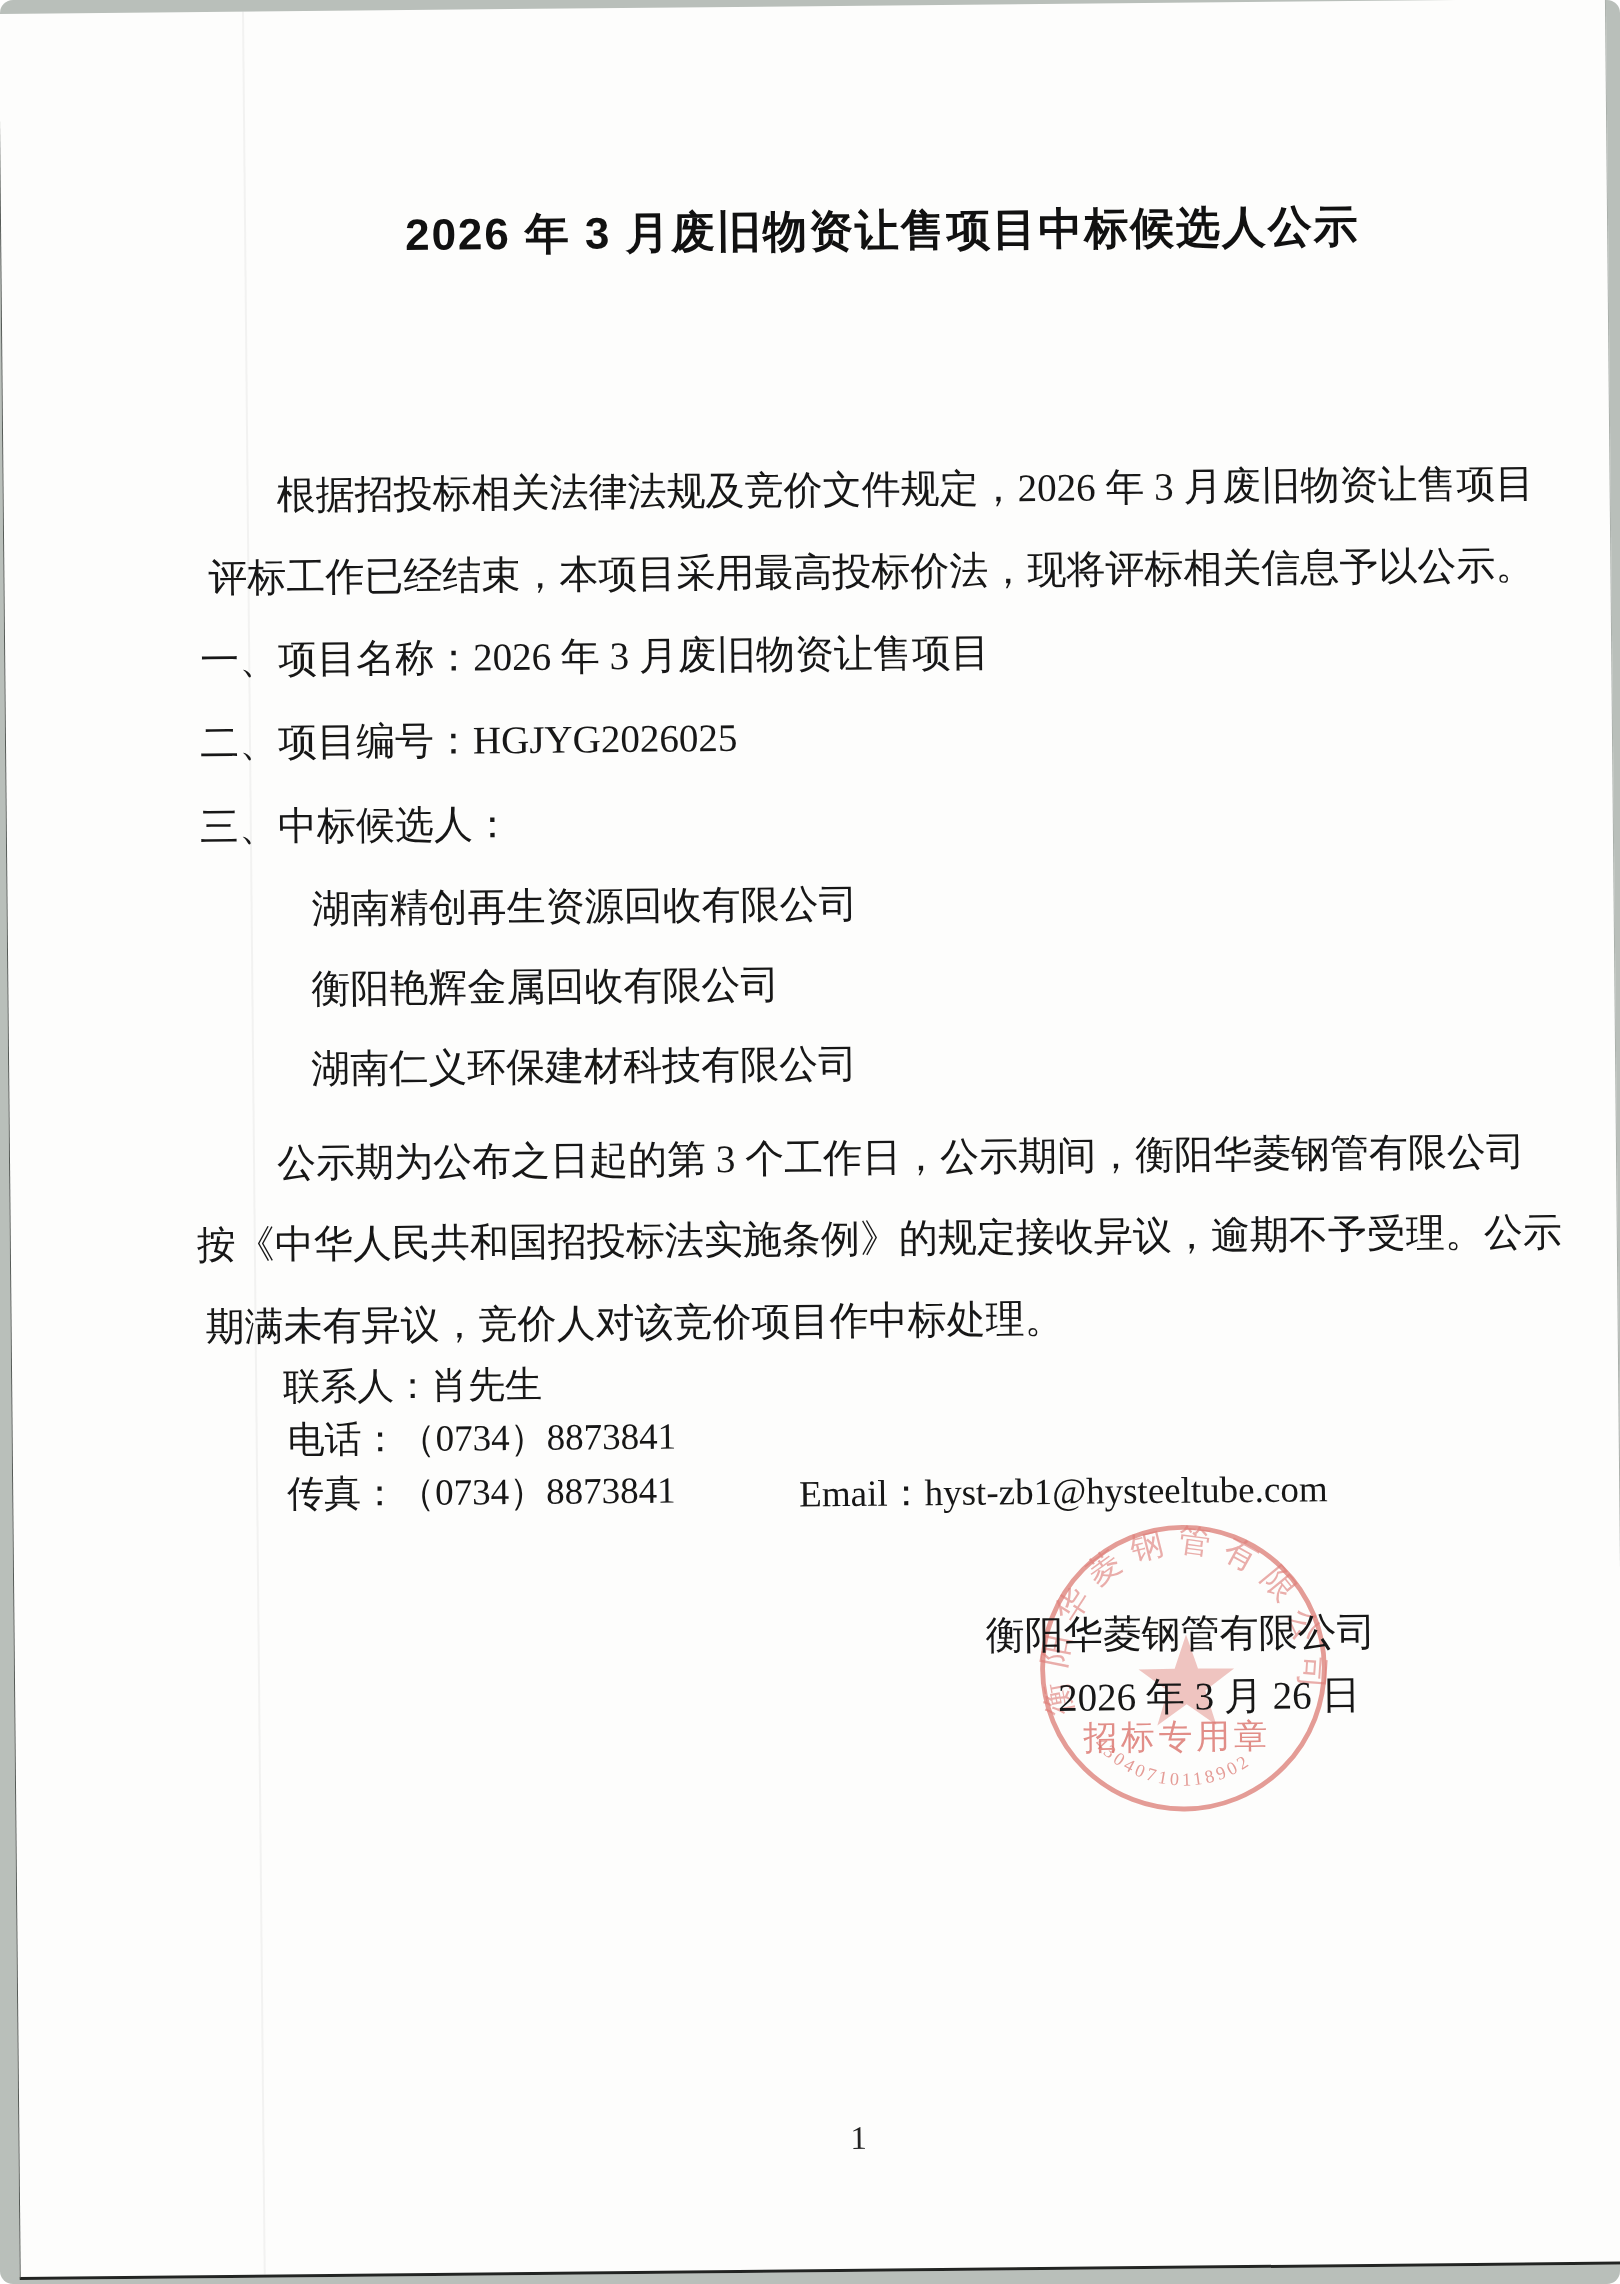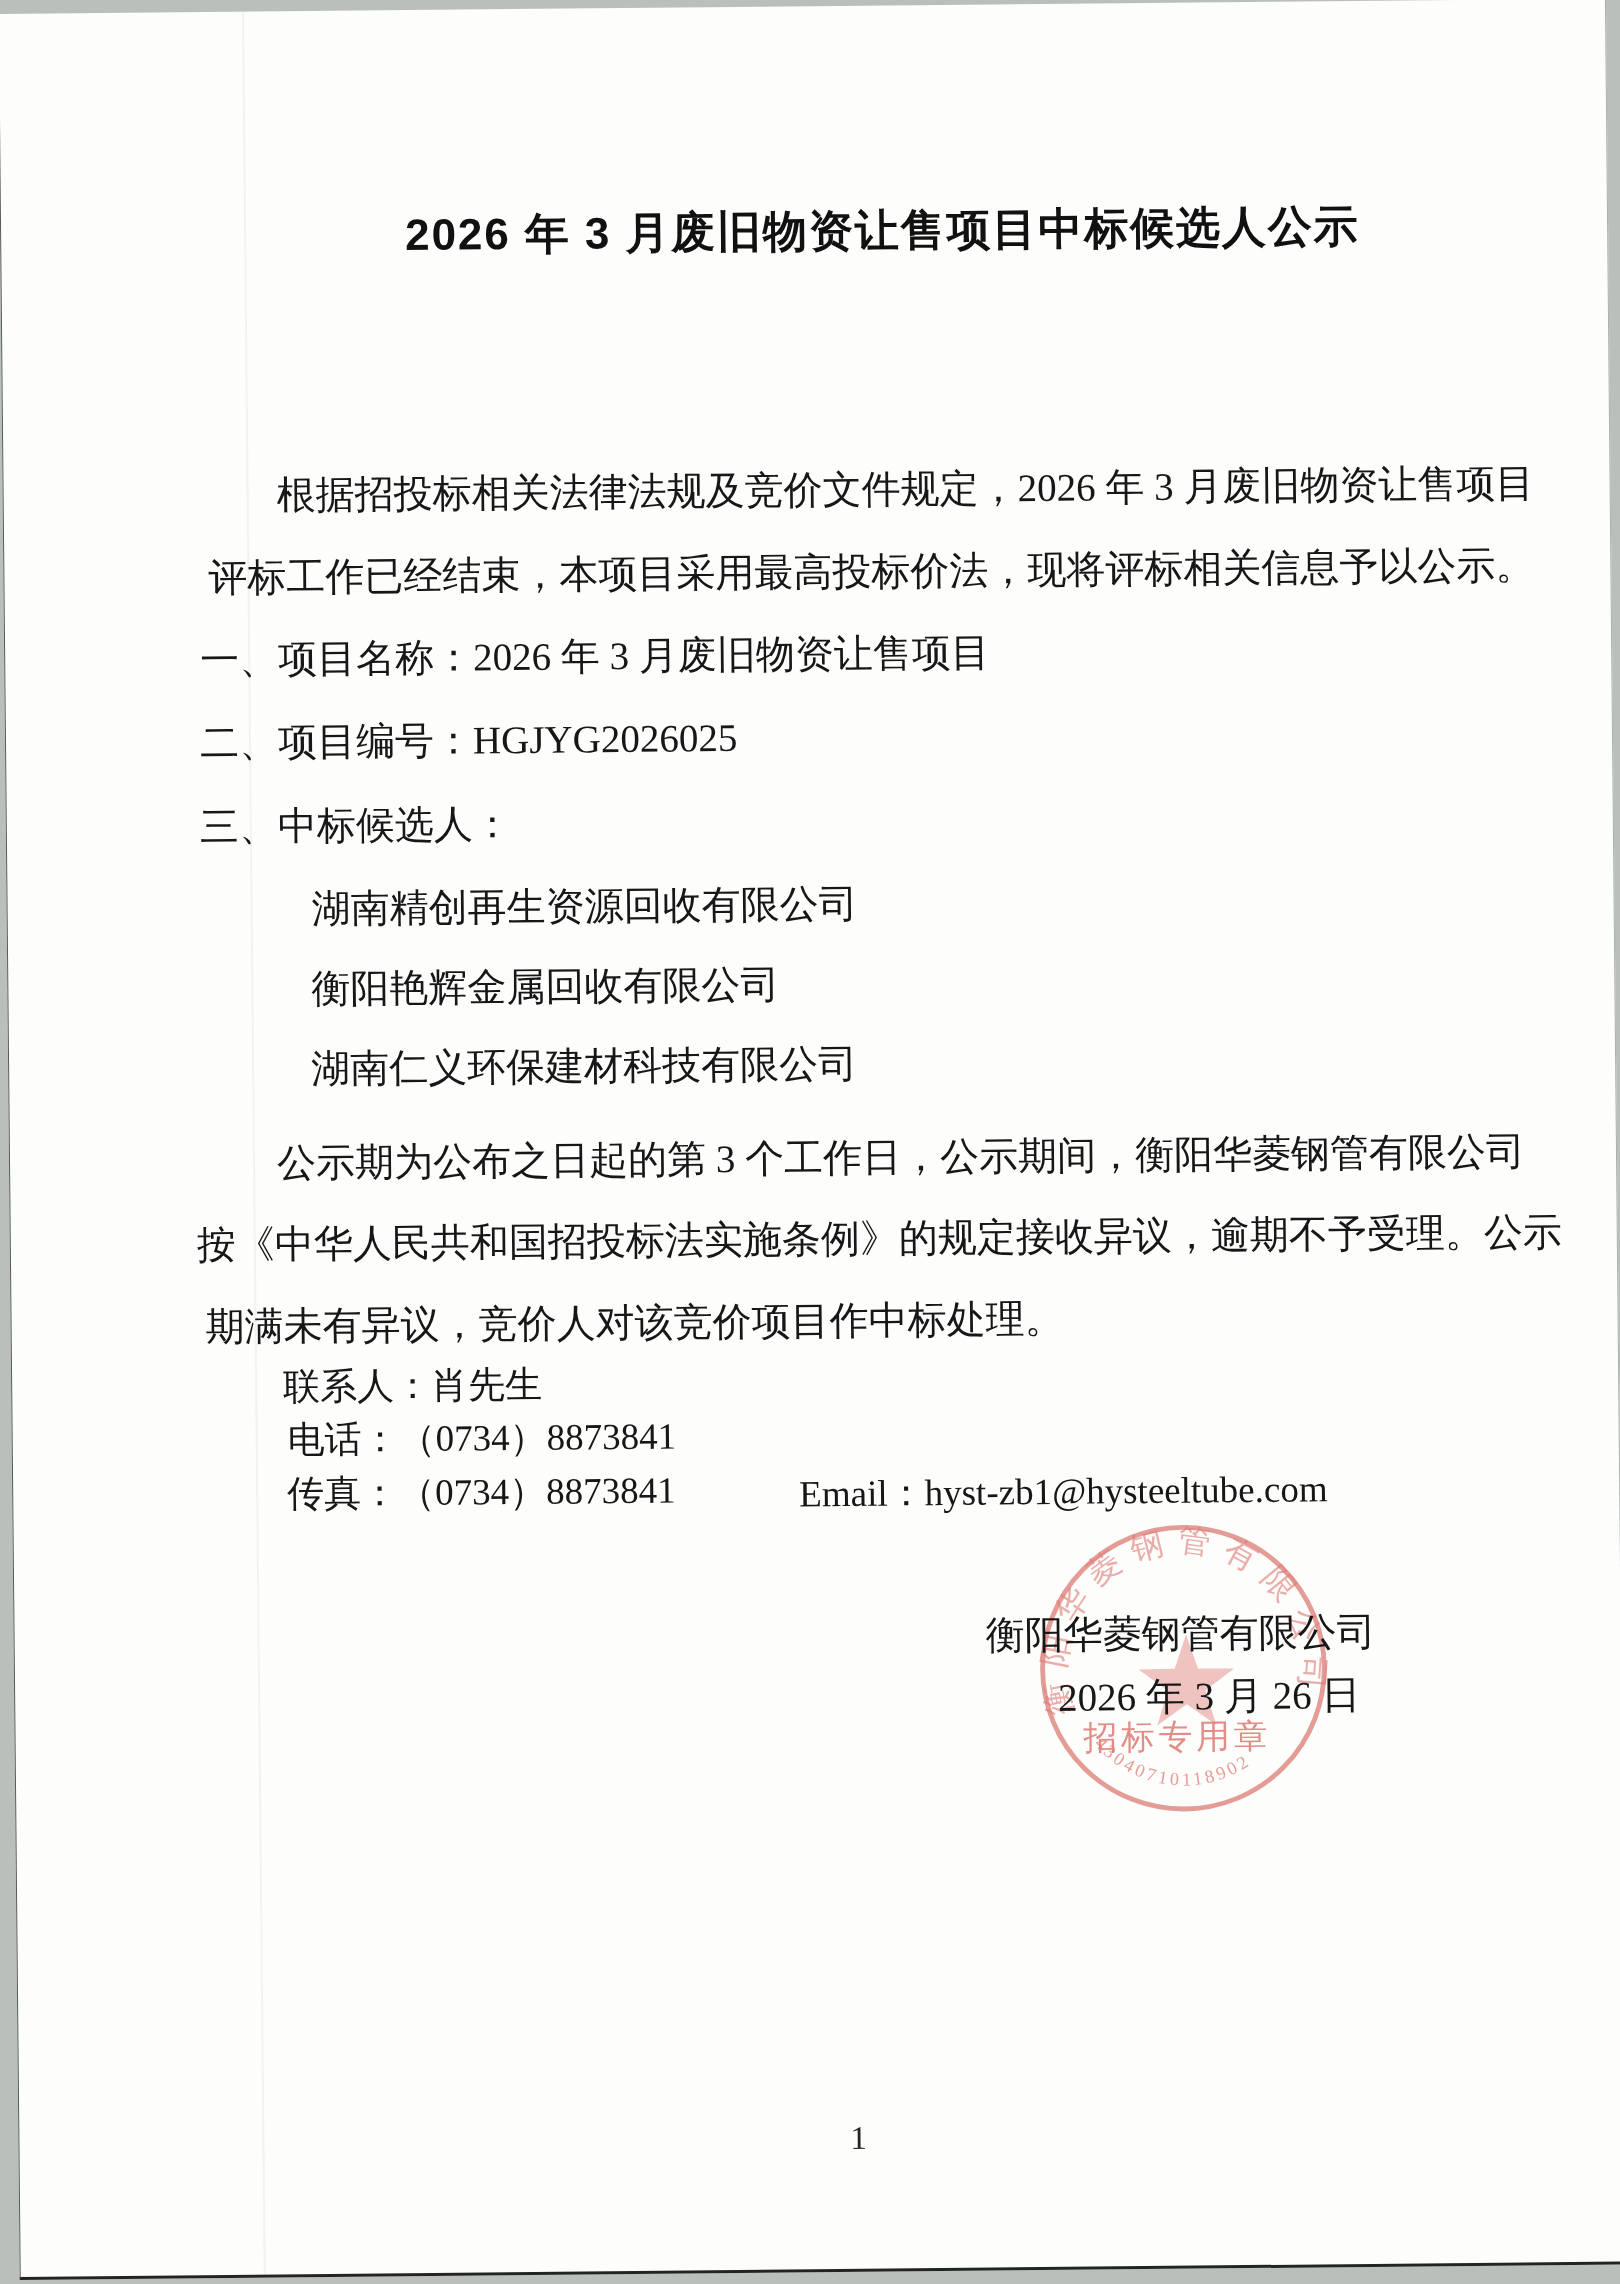--- a/index.html
+++ b/index.html
@@ -1,17 +1,17 @@
 <!DOCTYPE html>
 <html><head>
 <meta charset="utf-8">
 <style>
   html,body{margin:0;padding:0;}
   #screen{position:relative;width:1620px;height:2284px;background:#b9bfba;overflow:hidden;
-          font-family:"Liberation Serif","DejaVu Serif",serif;}
+          font-family:"Liberation Serif","DejaVu Serif",serif;border-radius:13px;}
   .page{position:absolute;left:-1.9px;top:13.5px;width:1606px;height:2263px;background:#fdfdfc;
         transform:rotate(-0.55deg);transform-origin:0 0;
         border-left:1.9px solid #565b57;border-bottom:3.9px solid #222422;border-right:1.9px solid #aab0ab;}
   .scan-streak{position:absolute;left:243px;top:0;width:1.9px;height:100%;background:rgba(100,105,100,0.07);}
   .line{position:absolute;white-space:nowrap;color:#171717;font-size:39px;line-height:1;}
   .title{position:absolute;white-space:nowrap;color:#111;font-size:44px;line-height:1;
          font-family:"Liberation Sans","DejaVu Sans",sans-serif;font-weight:700;letter-spacing:1.9px;}
   .contact{font-size:37px;}
   .pagenum{position:absolute;color:#222;font-size:33px;line-height:1;}
   .seal{position:absolute;left:1019px;top:1516px;width:299px;height:299px;

